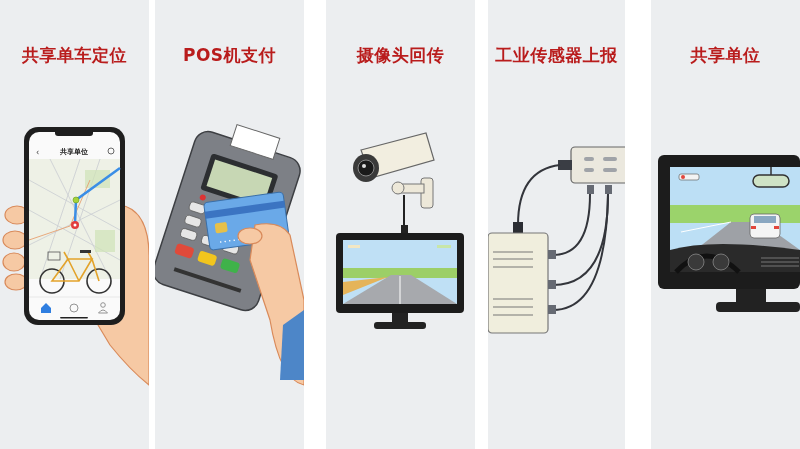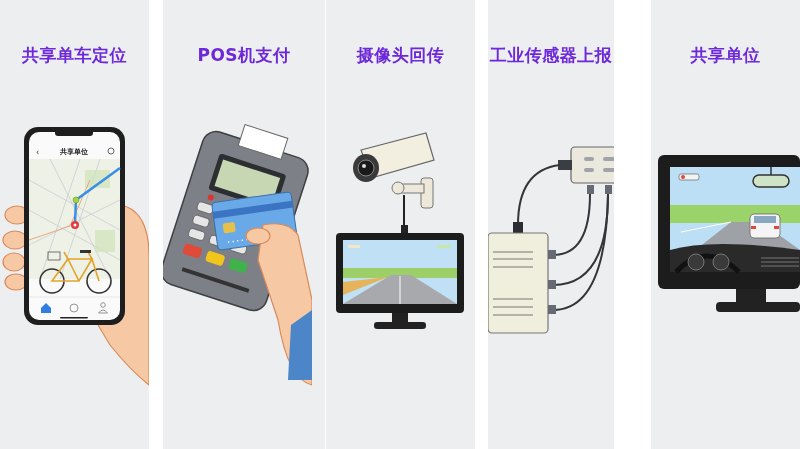--- a/index.html
+++ b/index.html
@@ -5,28 +5,28 @@
   * { box-sizing: border-box; margin: 0; padding: 0; }
   html, body { width: 800px; height: 449px; overflow: hidden; background: #ffffff; }
   body { font-family: "DejaVu Sans", "Liberation Sans", sans-serif; position: relative; }
   .panel {
     position: absolute; top: 0; height: 449px;
     background: #eceef0;
     overflow: hidden;
   }
   .panel-title {
     position: absolute; top: 44px; left: 0; right: 0;
-    text-align: center; font-size: 17px; font-weight: bold; color: #6d28d9;
+    text-align: center; font-size: 17px; font-weight: bold; color: #b91c1c;
     letter-spacing: 0.5px;
   }
   .scene { position: absolute; left: 0; top: 0; }
   #p1 { left: 0; width: 149px; }
-  #p2 { left: 163px; width: 162px; }
+  #p2 { left: 155px; width: 149px; }
   #p3 { left: 326px; width: 149px; }
-  #p4 { left: 488px; width: 126px; }
+  #p4 { left: 488px; width: 137px; }
   #p5 { left: 651px; width: 149px; }
   .phone-title { font-size: 7px; font-weight: bold; fill: #222; }
 </style>
 </head>
 <body>
 
 <div class="panel" id="p1">
   <div class="panel-title">共享单车定位</div>
   <svg class="scene" width="149" height="449">
 

